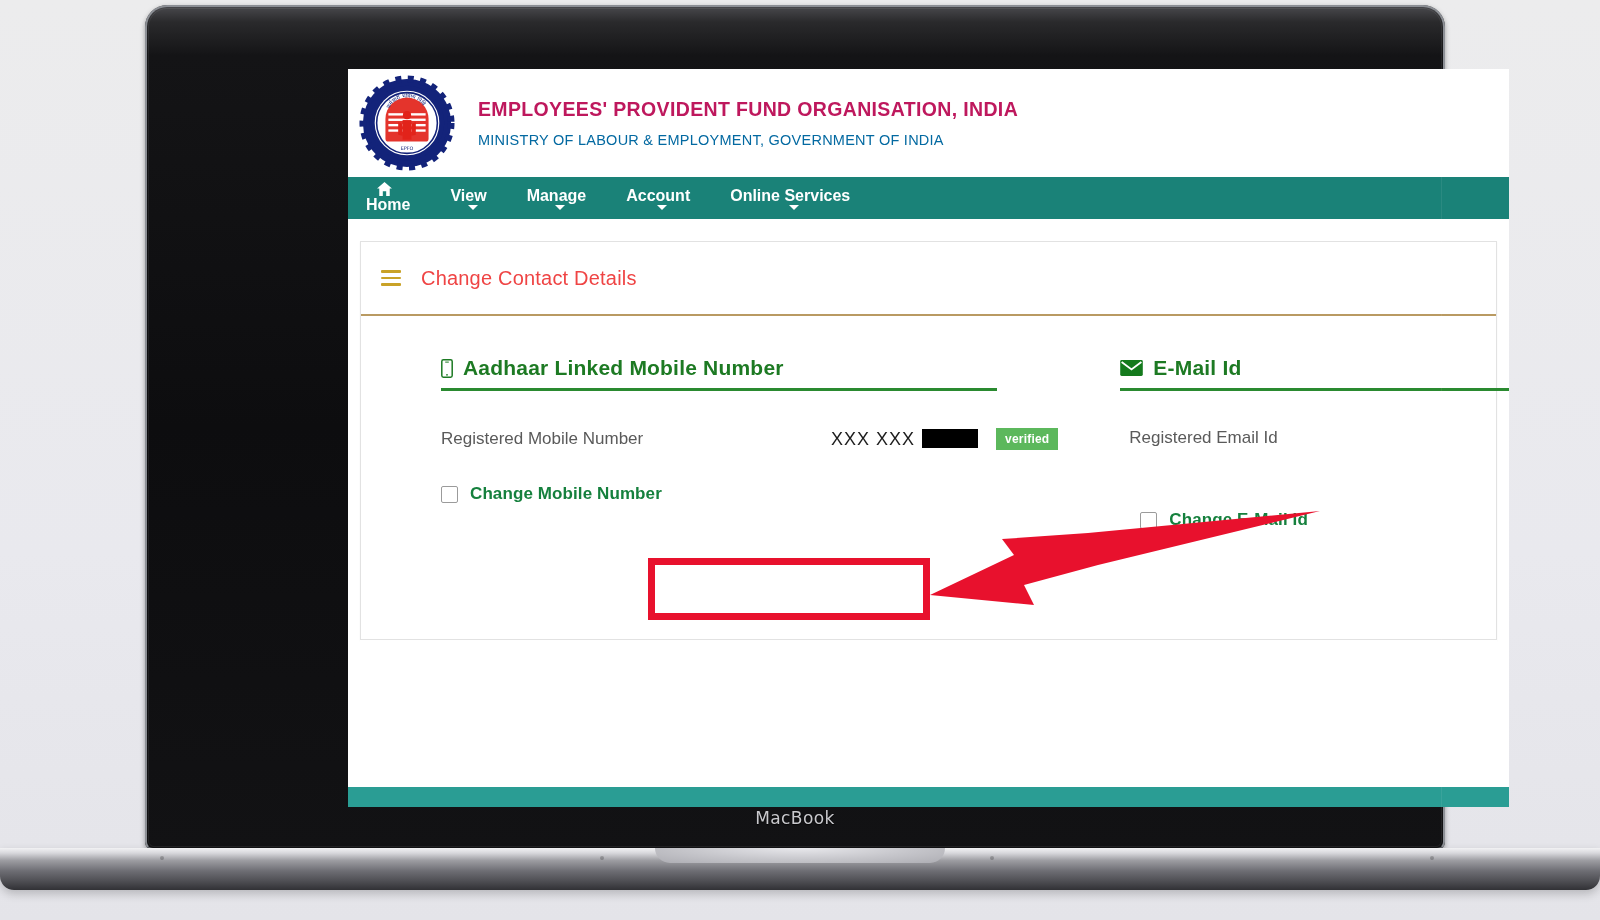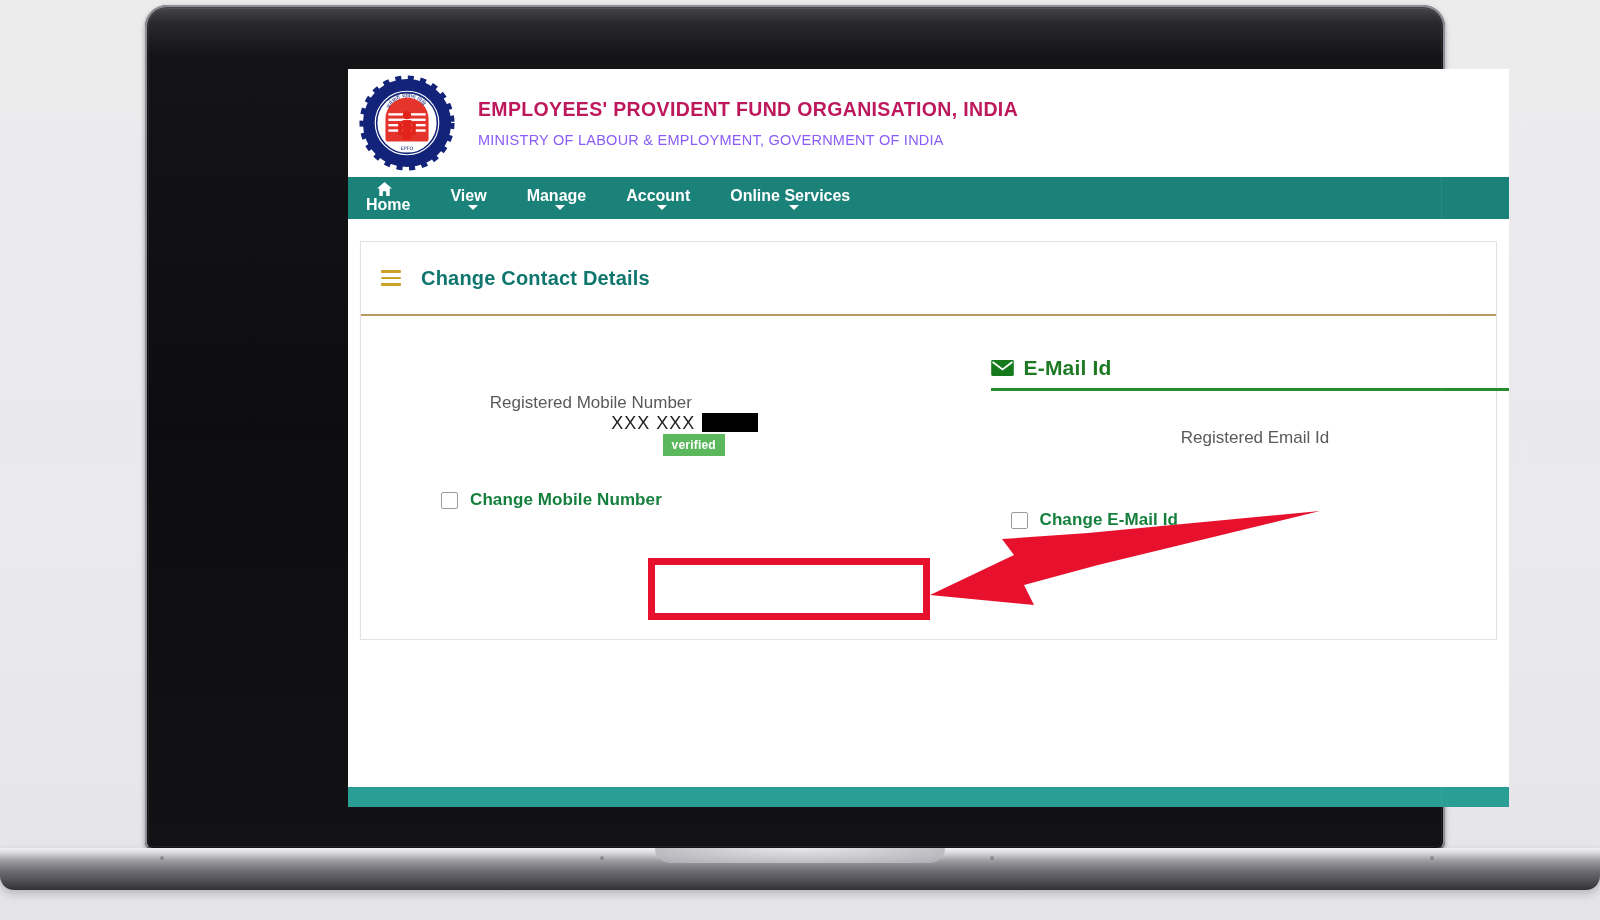--- a/index.html
+++ b/index.html
@@ -120,21 +120,21 @@
   .brand-text { margin-left: 22px; }
   .brand-title {
     color: #be185d;
     font-size: 19.5px;
     font-weight: bold;
     letter-spacing: .35px;
     white-space: nowrap;
   }
   .brand-sub {
     margin-top: 11px;
-    color: #8b5cf6;
+    color: #0369a1;
     font-size: 14.5px;
     letter-spacing: .25px;
     white-space: nowrap;
   }
 
   
   .navbar {
     height: 42px;
     background: #1a8278;
     display: flex;
@@ -189,23 +189,23 @@
     display: inline-block;
   }
   .hamburger span {
     display: block;
     height: 2.5px;
     background: #c9a227;
     margin: 4px 0;
     border-radius: 1px;
   }
   .panel-title {
-    color: #0f766e;
+    color: #ef4444;
     font-size: 20px;
-    font-weight: bold;
+    font-weight: normal;
     letter-spacing: .2px;
   }
 
   .panel-body {
     display: flex;
     padding: 40px 0 0 0;
     height: 323px;
   }
   .col {
     flex: 0 0 50%;
@@ -227,21 +227,20 @@
   }
   .col.right .sec-head { width: 520px; }
   .sec-icon { margin-right: 10px; display: inline-flex; align-items: center; }
 
   .row-label {
     margin-top: 37px;
     color: #5a5a5a;
     font-size: 17px;
     display: flex;
     align-items: center;
-    flex-direction: column;
   }
   .row-label .lbl { width: 390px; }
   .col.right .row-label .lbl { width: auto; margin-left: 9px; }
 
   .masked {
     font-size: 18px;
     font-weight: normal;
     color: #1d1d1d;
     letter-spacing: 1px;
     white-space: nowrap;
@@ -406,20 +405,30 @@
               <span></span>
                 <span></span>
                 <span></span>
             </span>
             <span class="panel-title">Change Contact Details</span>
           </div>
 
           <div class="panel-body">
 
             <div class="col left">
+              <div class="sec-head">
+                <span class="sec-icon">
+                  <svg width="12" height="19" viewBox="0 0 12 19">
+                    <rect x="0.8" y="0.8" width="10.4" height="17.4" rx="1.6" fill="none" stroke="#1d7a23" stroke-width="1.5"></rect>
+                    <rect x="4.2" y="2.6" width="3.6" height="1" fill="#1d7a23"></rect>
+                    <circle cx="6" cy="15.8" r="0.9" fill="#1d7a23"></circle>
+                  </svg>
+                </span>
+                <span>Aadhaar Linked Mobile Number</span>
+              </div>
 
               <div class="row-label">
                 <span class="lbl">Registered Mobile Number</span>
                 <span class="masked">
                   <span>XXX XXX</span><span class="redact"></span>
                 </span>
                 <span class="badge-verified">verified</span>
               </div>
 
               <div class="chk-row">
@@ -459,20 +468,21 @@
 
       <div class="hl-box"></div>
       <svg class="arrow-svg" viewBox="0 0 400 110">
         <g fill="#e8112d">
           <path d="M2 86 L86 46 L74 30 L160 24 L392 2 L170 56 L96 76 L106 96 Z"></path>
         </g>
       </svg>
 
     </div>
 
+    <div class="mb-bezel-name">MacBook</div>
   </div>
 
   <div class="mb-base"></div>
   <div class="mb-foot" style="left:160px;"></div>
   <div class="mb-foot" style="left:600px;"></div>
   <div class="mb-foot" style="left:990px;"></div>
   <div class="mb-foot" style="left:1430px;"></div>
 
 </div>
 

